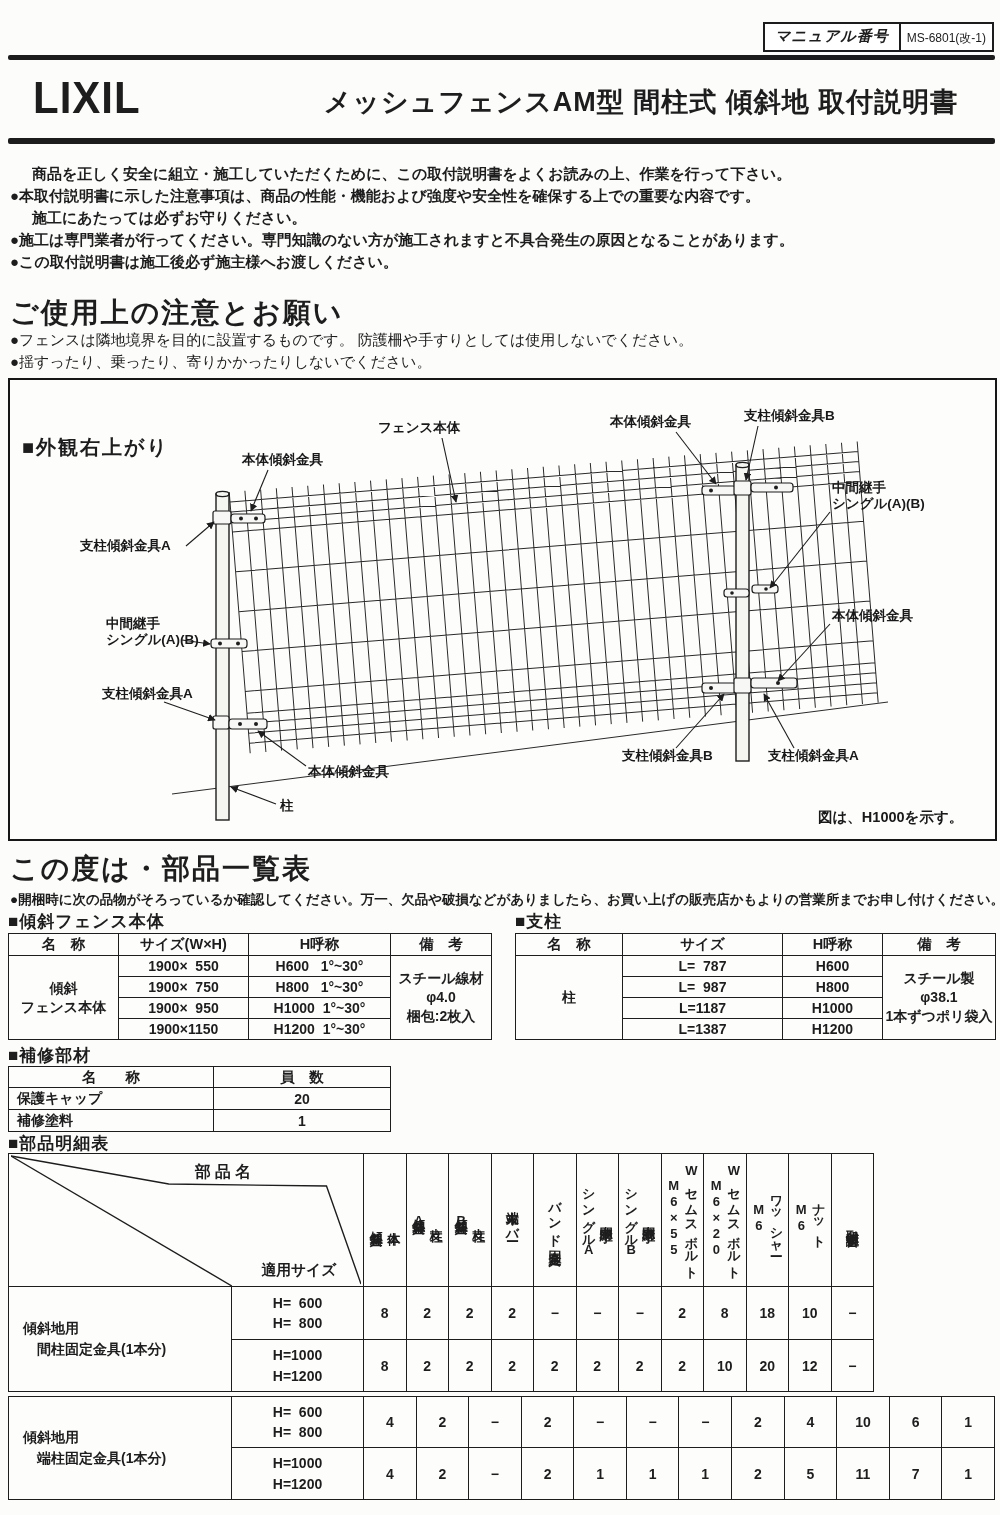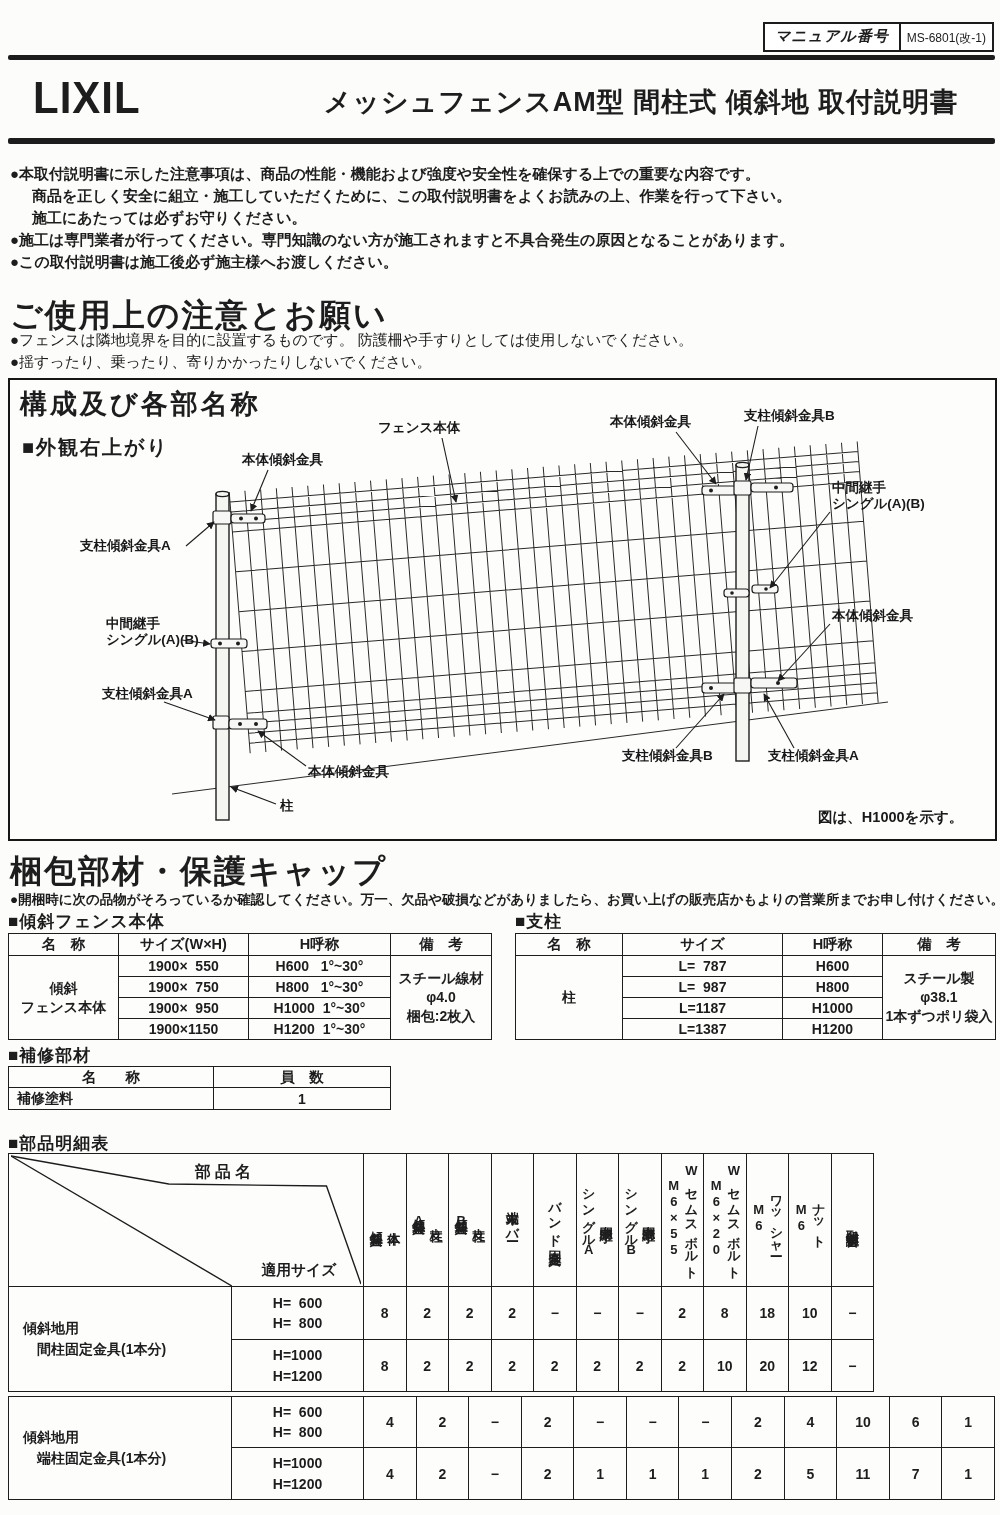--- a/index.html
+++ b/index.html
@@ -14,21 +14,21 @@
   
   .manual-box{position:absolute;top:22px;right:6px;display:flex;border:2px solid #1c1c1c;background:#fff;}
   .manual-box .lbl{font-size:15px;font-weight:bold;padding:3px 10px;letter-spacing:1px;font-style:italic;}
   .manual-box .num{font-size:12px;padding:6px 6px 3px 6px;border-left:2px solid #1c1c1c;}
   .logo{position:absolute;left:33px;top:74px;font-size:42px;font-weight:900;letter-spacing:1px;transform:scaleY(1.05);}
   .doc-title{position:absolute;left:290px;top:84px;width:702px;text-align:center;font-size:27px;font-weight:bold;letter-spacing:1px;white-space:nowrap;}
   
   .intro{position:absolute;left:10px;top:163px;width:980px;font-size:15px;font-weight:600;}
   .intro .ln{line-height:22px;white-space:nowrap;}
   .intro .ind{padding-left:22px;}
-  .sec-h1{position:absolute;left:10px;font-size:32px;font-weight:bold;letter-spacing:2px;}
+  .sec-h1{position:absolute;left:10px;font-size:28px;font-weight:bold;letter-spacing:2px;}
   .note-ln{position:absolute;left:10px;font-size:15px;font-weight:400;white-space:nowrap;}
   .small-note{position:absolute;left:10px;font-size:13.5px;font-weight:600;white-space:nowrap;}
   
   .diagram-box{position:absolute;left:8px;top:378px;width:985px;height:459px;border:2px solid #161616;background:#fdfdfc;}
   .diagram-h{position:absolute;left:10px;top:6px;font-size:27px;font-weight:bold;letter-spacing:3px;}
   .diagram-sh{position:absolute;left:12px;top:54px;font-size:20px;font-weight:bold;letter-spacing:2px;}
   .diagram-svg{position:absolute;left:0;top:0;width:985px;height:459px;}
   .dlabel{font-size:13.5px;font-weight:600;fill:#191919;font-family:"Liberation Sans",sans-serif;}
   .dcaption{font-size:14.5px;font-weight:bold;fill:#191919;font-family:"Liberation Sans",sans-serif;}
   .wire{stroke:#2a2a2a;stroke-width:1;fill:none;}
@@ -64,22 +64,22 @@
 <div class="manual-box">
   <span class="lbl">マニュアル番号</span>
   <span class="num">MS-6801(改-1)</span>
 </div>
 <div class="rule" style="top:55px;"></div>
 <div class="logo">LIXIL</div>
 <div class="doc-title">メッシュフェンスAM型 間柱式 傾斜地 取付説明書</div>
 <div class="rule" style="top:138px;height:6px;"></div>
 
 <div class="intro">
+  <div class="ln ind">商品を正しく安全に組立・施工していただくために、この取付説明書をよくお読みの上、作業を行って下さい。</div>
   <div class="ln">●本取付説明書に示した注意事項は、商品の性能・機能および強度や安全性を確保する上での重要な内容です。</div>
-  <div class="ln ind">商品を正しく安全に組立・施工していただくために、この取付説明書をよくお読みの上、作業を行って下さい。</div>
   <div class="ln ind">施工にあたっては必ずお守りください。</div>
   <div class="ln">●施工は専門業者が行ってください。専門知識のない方が施工されますと不具合発生の原因となることがあります。</div>
   <div class="ln">●この取付説明書は施工後必ず施主様へお渡しください。</div>
 </div>
 
 <div class="sec-h1" style="top:294px;">ご使用上の注意とお願い</div>
 <div class="note-ln" style="top:331px;">●フェンスは隣地境界を目的に設置するものです。 防護柵や手すりとしては使用しないでください。</div>
 <div class="note-ln" style="top:353px;">●揺すったり、乗ったり、寄りかかったりしないでください。</div>
 
 <div class="diagram-box">
@@ -167,25 +167,24 @@
     <text class="dlabel" x="270" y="430">柱</text>
     <text class="dlabel" x="600" y="46">本体傾斜金具</text>
     <text class="dlabel" x="734" y="40">支柱傾斜金具B</text>
     <text class="dlabel" x="822" y="112">中間継手</text>
     <text class="dlabel" x="822" y="128">シングル(A)(B)</text>
     <text class="dlabel" x="822" y="240">本体傾斜金具</text>
     <text class="dlabel" x="612" y="380">支柱傾斜金具B</text>
     <text class="dlabel" x="758" y="380">支柱傾斜金具A</text>
     <text class="dcaption" x="808" y="442">図は、H1000を示す。</text>
   </svg>
-  <div class="diagram-h">構成及び各部名称</div>
   <div class="diagram-sh">■外観右上がり</div>
 </div>
 
-<div class="sec-h1" style="top:850px;">梱包部材・保護キャップ</div>
+<div class="sec-h1" style="top:850px;">この度は・部品一覧表</div>
 <div class="small-note" style="top:891px;">●開梱時に次の品物がそろっているか確認してください。万一、欠品や破損などがありましたら、お買い上げの販売店かもよりの営業所までお申し付けください。</div>
 
 <div class="sub-lbl" style="left:8px;top:910px;">■傾斜フェンス本体</div>
 <table class="doc abs" style="left:8px;top:933px;width:483px;">
   <colgroup>
       <col style="width:110px">
       <col style="width:130px">
       <col style="width:142px">
       <col style="width:101px">
     </colgroup>
@@ -261,20 +260,24 @@
 <div class="sub-lbl" style="left:8px;top:1044px;">■補修部材</div>
 <table class="doc abs" style="left:8px;top:1066px;width:382px;">
   <colgroup>
       <col style="width:205px">
       <col style="width:177px">
     </colgroup>
   <tbody>
       <tr style="height:21px;">
     <th>名　　称</th>
     <th>員　数</th>
+  </tr>
+  <tr style="height:22px;">
+    <td class="w600" style="text-align:left;padding-left:8px;">保護キャップ</td>
+    <td class="w600">20</td>
   </tr>
   <tr style="height:22px;padding-left:40px;">
     <td class="w600" style="text-align:left;padding-left:8px;">補修塗料</td>
     <td class="w600">1</td>
   </tr>
 </tbody>
   </table>
 
 <div class="sub-lbl" style="left:8px;top:1132px;">■部品明細表</div>
 

